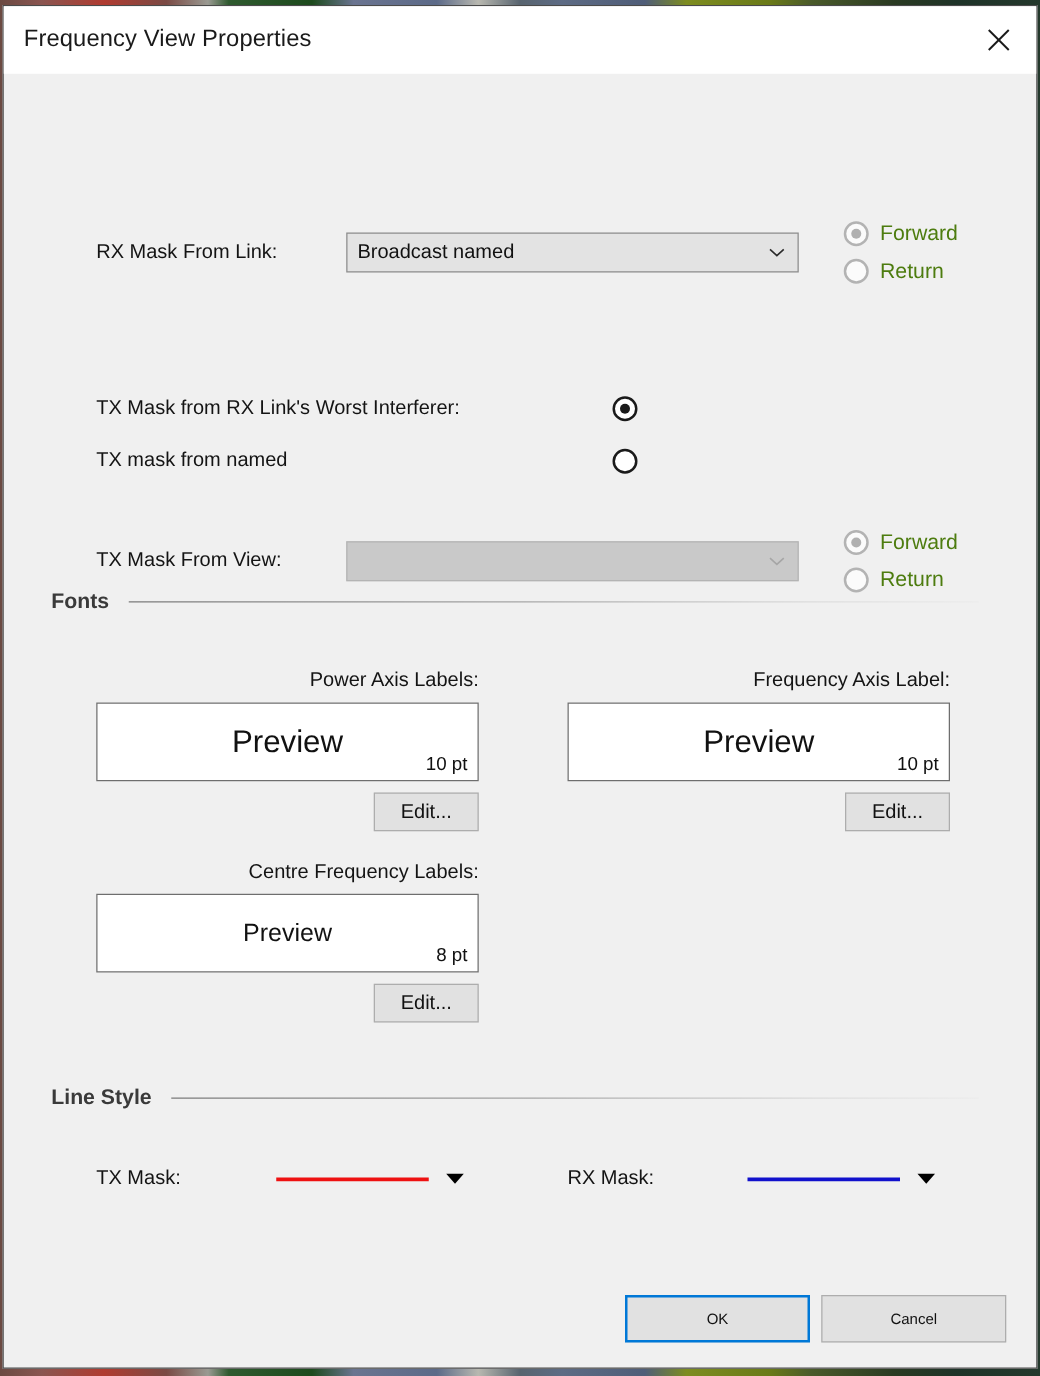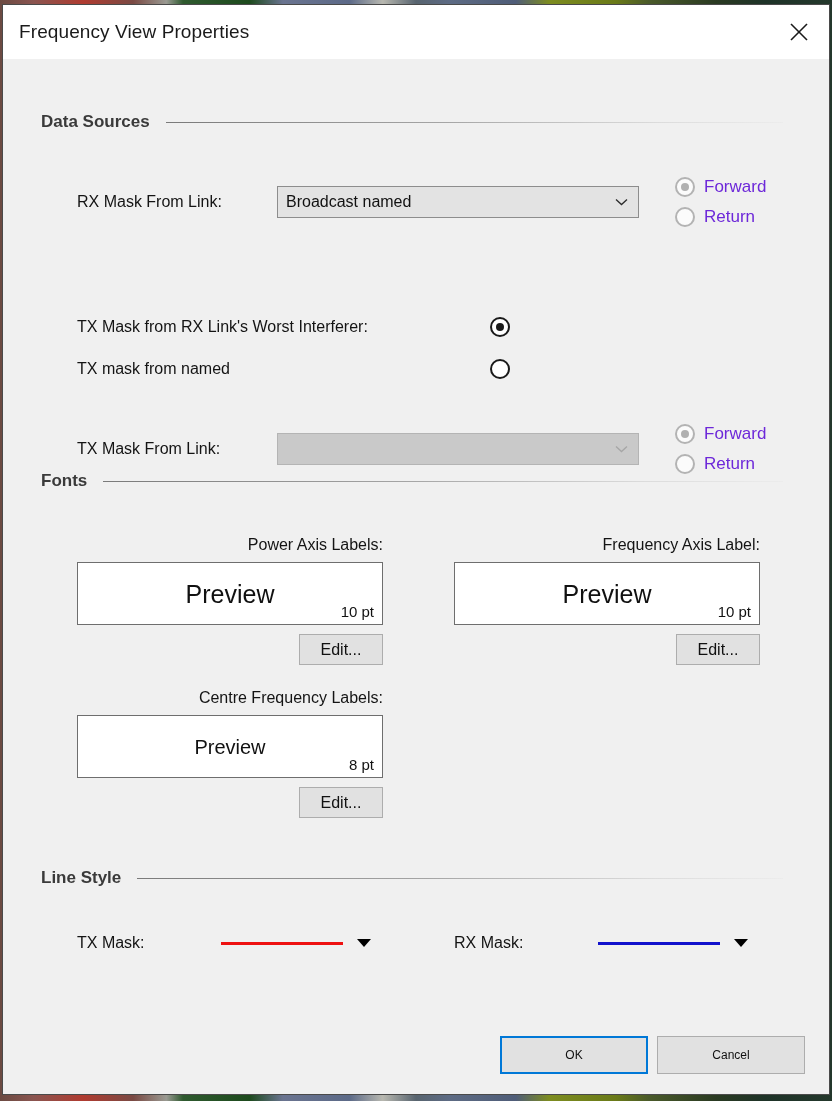--- a/index.html
+++ b/index.html
@@ -156,21 +156,21 @@
     width: 8px; height: 8px;
     border-radius: 50%;
     background: #1a1a1a;
   }
   .radio.disabled .radio-mark {
     border-color: #b3b3b3;
     background: #fbfbfb;
   }
   .radio.disabled .radio-mark.checked::after { background: #b0b0b0; }
   .radio-label { font-size: 17px; color: #141414; }
-  .radio.disabled .radio-label { color: #6d28d9; }
+  .radio.disabled .radio-label { color: #4d7c0f; }
 
   
   .font-block { position: absolute; }
   .font-caption { font-size: 16px; color: #141414; margin-bottom: 8px; text-align: right; }
   .preview-box {
     width: 306px;
     height: 63px;
     box-sizing: border-box;
     background: #ffffff;
     border: 1px solid #6e6e6e;
@@ -264,24 +264,20 @@
     <div id="close-btn">
       <svg width="22" height="22" viewBox="0 0 22 22">
         <line x1="3" y1="3" x2="19" y2="19" stroke="#1a1a1a" stroke-width="1.6"></line>
         <line x1="19" y1="3" x2="3" y2="19" stroke="#1a1a1a" stroke-width="1.6"></line>
       </svg>
     </div>
   </div>
 
   <div id="dialog-body">
 
-    <div class="section-header" style="position:absolute; left:38px; top:53px; width:742px;">
-      <span class="section-title">Data Sources</span>
-      <span class="section-rule"></span>
-    </div>
 
     <div class="row" style="position:absolute; left:74px; top:118px; width:720px;">
       <span class="field-label" style="width:200px;">RX Mask From Link:</span>
       <div class="combo" style="width:362px;">
         <span>Broadcast named</span>
         <svg class="chev" viewBox="0 0 13 8">
           <polyline points="1,1.5 6.5,6.5 12,1.5" fill="none" stroke="#2b2b2b" stroke-width="1.3"></polyline>
         </svg>
       </div>
       <div class="radio-group" style="margin-left:36px; margin-top:0;">
@@ -299,21 +295,21 @@
     <div class="row" style="position:absolute; left:74px; top:258px;">
       <span class="field-label" style="width:413px;">TX Mask from RX Link's Worst Interferer:</span>
       <span class="radio-mark checked"></span>
     </div>
     <div class="row" style="position:absolute; left:74px; top:300px;">
       <span class="field-label" style="width:413px;">TX mask from named</span>
       <span class="radio-mark"></span>
     </div>
 
     <div class="row" style="position:absolute; left:74px; top:308px; width:720px; margin-top:0;">
-      <span class="field-label" style="width:200px; position:relative; top:57px;">TX Mask From Link:</span>
+      <span class="field-label" style="width:200px; position:relative; top:57px;">TX Mask From View:</span>
       <div class="combo disabled" style="width:362px; position:relative; top:57px;">
         <span></span>
         <svg class="chev" viewBox="0 0 13 8">
           <polyline points="1,1.5 6.5,6.5 12,1.5" fill="none" stroke="#a6a6a6" stroke-width="1.3"></polyline>
         </svg>
       </div>
       <div class="radio-group" style="margin-left:36px; position:relative; top:57px;">
         <div class="radio disabled">
           <span class="radio-mark checked"></span>
           <span class="radio-label">Forward</span>

